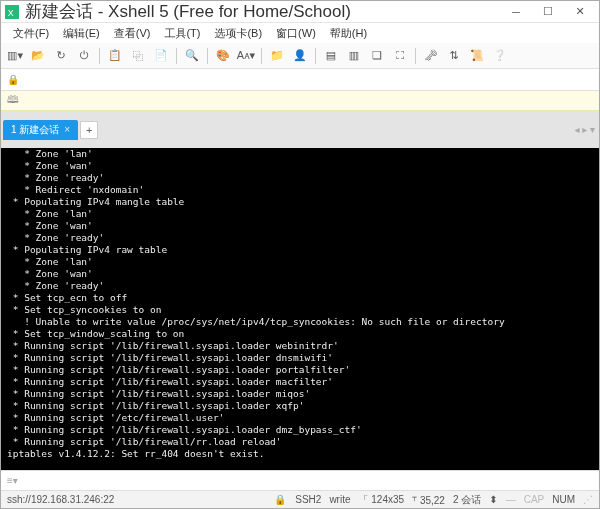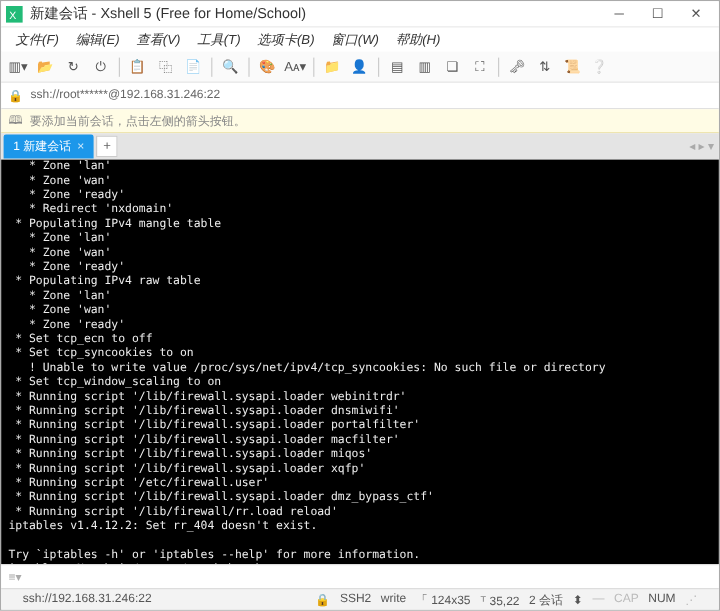--- a/index.html
+++ b/index.html
@@ -1,38 +1,38 @@
 <!DOCTYPE html>
 <html><head>
 <meta charset="utf-8">
 <style>
 * { margin: 0; padding: 0; box-sizing: border-box; font-family: "Microsoft YaHei", sans-serif; }
 body { width: 600px; height: 509px; background: #f0f0f0; overflow: hidden; font-size: 11px; color: #333; }
 .window { width: 100%; height: 100%; display: flex; flex-direction: column; border: 1px solid #aaa; background: #fff; }
 .titlebar { height: 22px; display: flex; align-items: center; padding: 0 4px; background: #fff; border-bottom: 1px solid #e5e5e5; }
 .titlebar .icon { width: 14px; height: 14px; margin-right: 6px; }
-.titlebar .title { flex: 1; font-size: 12px; }
+.titlebar .title { flex: 1; font-size: 17px; }
 .winbtns { display: flex; gap: 2px; }
 .winbtn { width: 30px; height: 18px; display: flex; align-items: center; justify-content: center; color: #555; cursor: pointer; }
 .menubar { height: 20px; display: flex; align-items: center; padding: 0 6px; gap: 2px; background: #fff; font-size: 11px; }
-.menubar span { padding: 2px 6px; cursor: pointer; font-style: italic; }
+.menubar span { padding: 2px 6px; cursor: pointer; }
 .toolbar { height: 26px; display: flex; align-items: center; padding: 0 4px; gap: 3px; border-bottom: 1px solid #e0e0e0; background: #fafafa; }
 .tbtn { width: 20px; height: 20px; display: flex; align-items: center; justify-content: center; color: #555; cursor: pointer; border-radius: 2px; }
 .tsep { width: 1px; height: 16px; background: #ccc; margin: 0 2px; }
 .addrbar { height: 22px; display: flex; align-items: center; padding: 0 6px; border-bottom: 1px solid #e0e0e0; background: #fff; font-size: 10px; color: #666; gap: 6px; }
 .yellowbar { height: 20px; display: flex; align-items: center; padding: 0 6px; background: #fffce5; border-bottom: 1px solid #eee5b0; font-size: 10px; color: #888; gap: 6px; }
-.tabbar { height: 22px; display: flex; align-items: center; background: #e4e4e4; padding-left: 2px; gap: 0; }
+.tabbar { height: 37px; display: flex; align-items: center; background: #e4e4e4; padding-left: 2px; gap: 0; }
 .tab { height: 20px; padding: 0 8px; display: flex; align-items: center; font-size: 10px; background: #1c97ea; color: #fff; border-radius: 2px 2px 0 0; cursor: pointer; gap: 5px; }
 .tab .tclose { cursor: pointer; opacity: .8; font-size: 10px; }
 .addtab { width: 18px; height: 18px; background: #fff; border: 1px solid #ccc; margin-left: 2px; display: flex; align-items: center; justify-content: center; font-size: 11px; color: #666; cursor: pointer; }
 .tabsp { flex: 1; }
 .tabctrl { display: flex; gap: 2px; padding-right: 4px; color: #aaa; font-size: 10px; }
 .terminal { flex: 1; background: #000; color: #eee; font-family: Consolas, monospace; font-size: 9.5px; line-height: 12px; padding: 0 6px; overflow: hidden; white-space: pre; }
 .sendbar { height: 20px; display: flex; align-items: center; padding: 0 6px; background: #fff; border-top: 1px solid #ddd; font-size: 10px; color: #aaa; gap: 6px; }
-.status { height: 18px; display: flex; align-items: center; padding: 0 18px; background: #f3f3f3; border-top: 1px solid #ddd; font-size: 10px; color: #555; gap: 8px; justify-content: space-between; }
+.status { height: 18px; display: flex; align-items: center; padding: 0 6px; background: #f3f3f3; border-top: 1px solid #ddd; font-size: 10px; color: #555; gap: 8px; justify-content: space-between; }
 .status .sp { flex: 1; }
 .status span { white-space: nowrap; }
 .lock { color: #d4a017; }
 </style>
 </head>
 <body>
 
 <div class="window">
 
   <div class="titlebar">
@@ -82,26 +82,24 @@
     <div class="tbtn">⛶</div>
     <div class="tsep"></div>
     <div class="tbtn">🗝</div>
     <div class="tbtn">⇅</div>
     <div class="tbtn">📜</div>
     <div class="tbtn">❔</div>
   </div>
 
   <div class="addrbar">
     <span class="lock">🔒</span>
-    <span>ssh://root******@192.168.31.246:22</span>
   </div>
 
   <div class="yellowbar">
     <span>🕮</span>
-    <span>要添加当前会话，点击左侧的箭头按钮。</span>
   </div>
 
   <div class="tabbar">
     <div class="tab">
       <span>1 新建会话</span>
       <span class="tclose">×</span>
     </div>
     <div class="addtab">+</div>
     <div class="tabsp"></div>
     <div class="tabctrl">◂ ▸ ▾</div>

